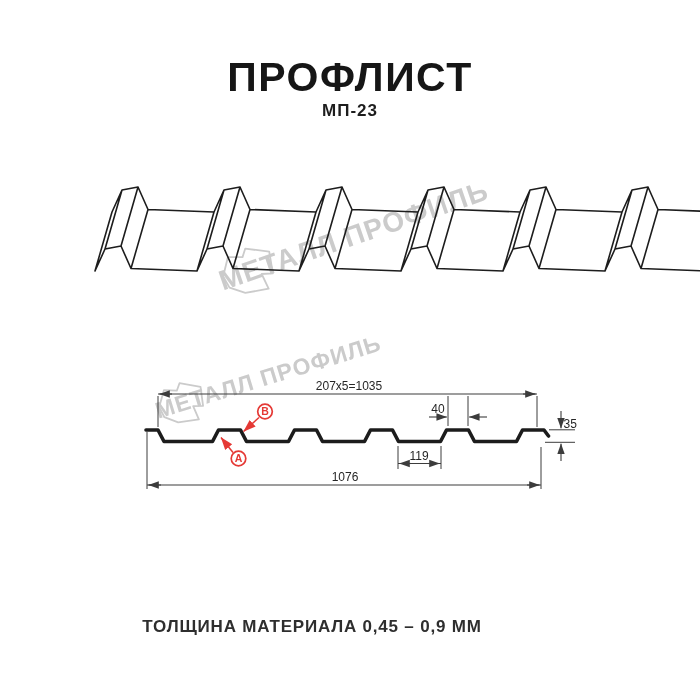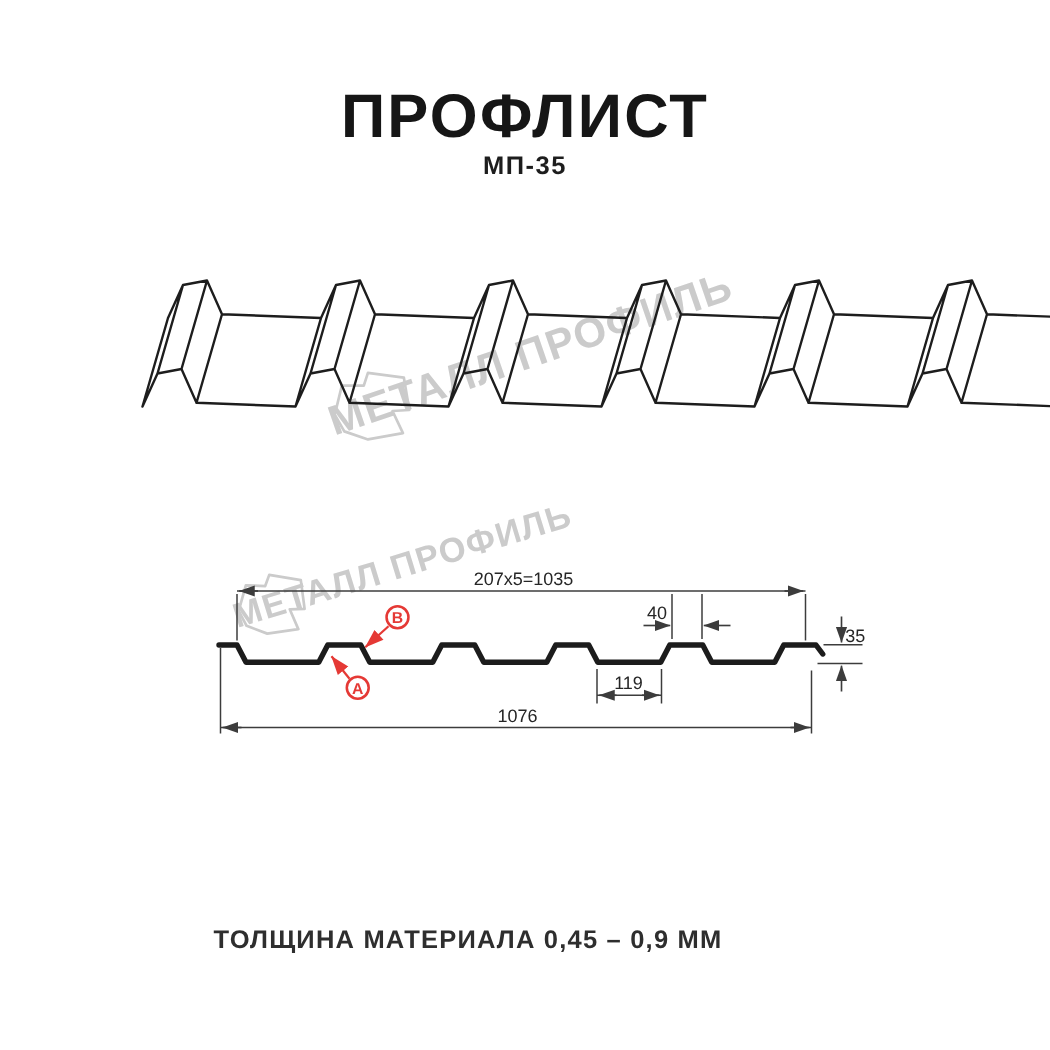--- a/index.html
+++ b/index.html
@@ -23,21 +23,21 @@
   #svgcs{left:125px;top:372px;}
   .dimtxt{font-size:12px;fill:#262626;font-family:"Liberation Sans",sans-serif;}
   .redtxt{font-size:10.5px;font-weight:bold;fill:#e53935;font-family:"Liberation Sans",sans-serif;}
 </style>
 </head>
 <body>
 
 <div id="page">
 
   <div class="title">ПРОФЛИСТ</div>
-  <div class="subtitle">МП-35</div>
+  <div class="subtitle">МП-23</div>
 
   <div class="wm" id="wm1">
     <svg width="60" height="50" viewBox="0 0 100 82">
       <path d="M8,34 L26,6 L49,14 L58,2 L94,20 L88,56 L70,51 L73,78 L34,72 L12,55 Z" fill="none" stroke="#cbcbcb" stroke-width="3" stroke-linejoin="round"></path>
     </svg>
     <span class="wm-text">МЕТАЛЛ ПРОФИЛЬ</span>
   </div>
 
   <div class="wm" id="wm2">
     <svg width="53" height="44" viewBox="0 0 100 82">

